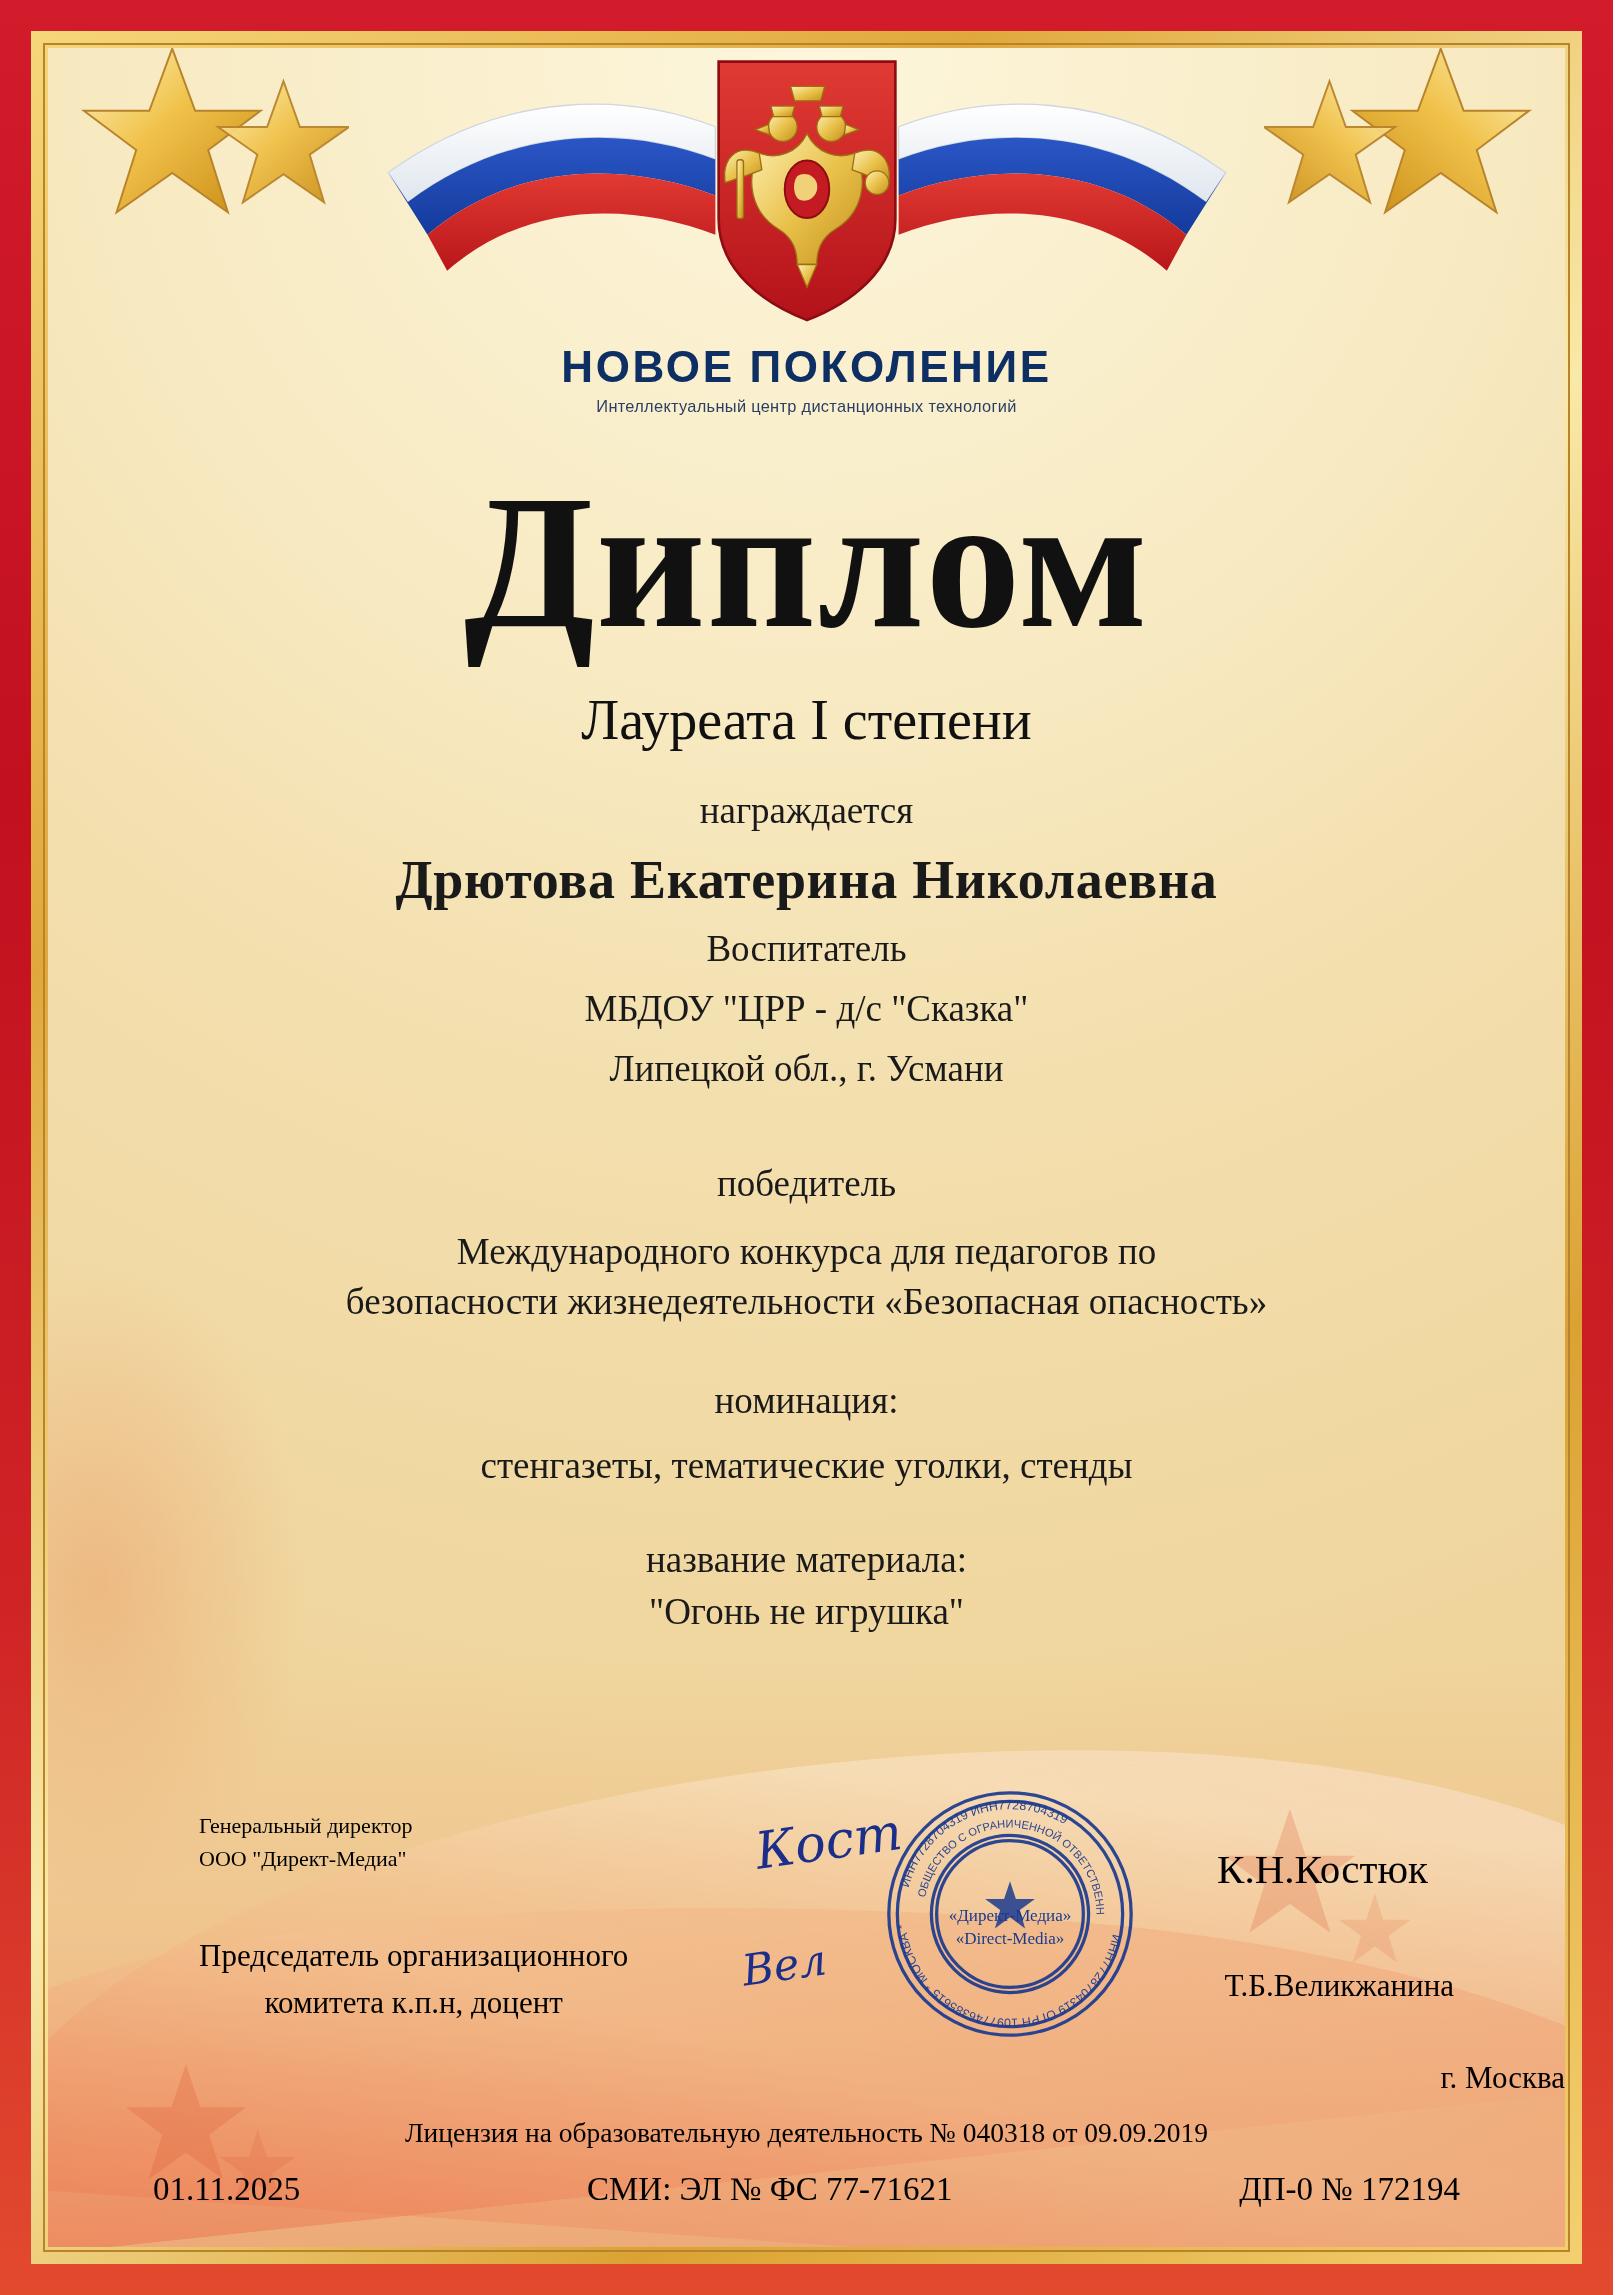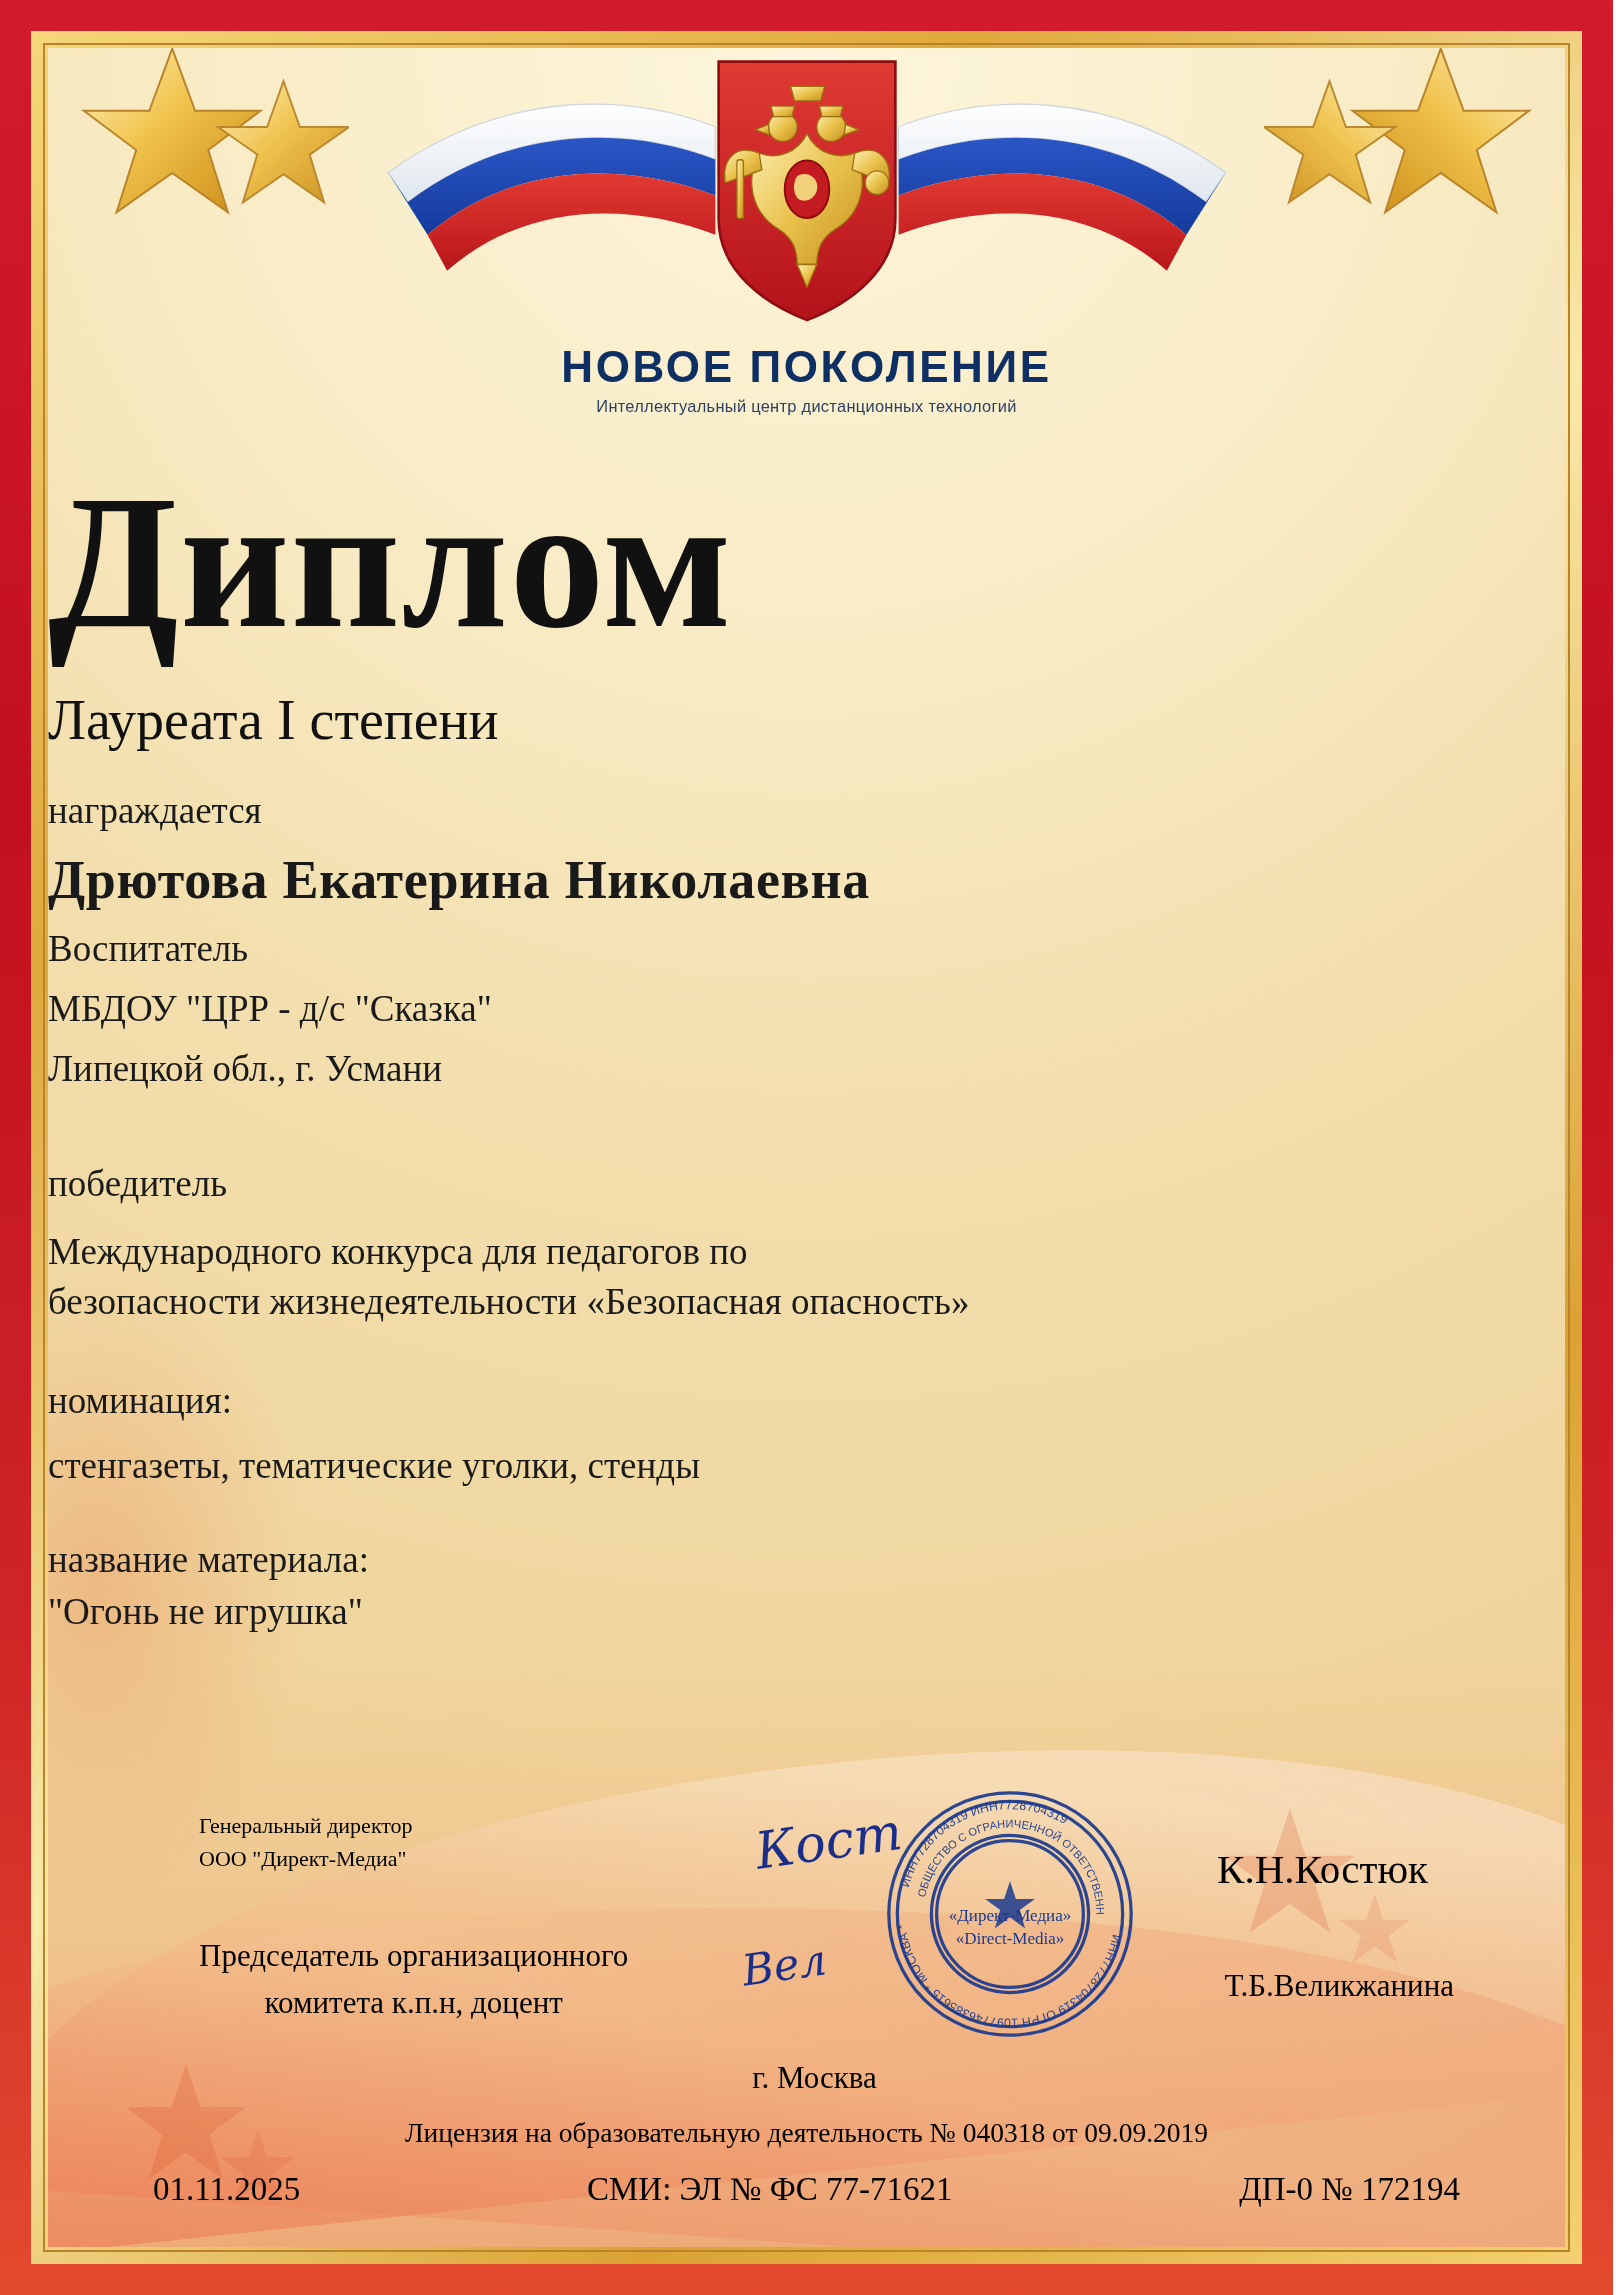--- a/index.html
+++ b/index.html
@@ -106,21 +106,21 @@
     letter-spacing: 0.3px;
     color: #2b3f63;
     margin-top: 5.2px;
   }
 
   
   .content {
     position: absolute;
     left: 0; right: 0;
     top: 393px;
-    text-align: left;
+    text-align: center;
     color: #1a1a1a;
   }
   .diploma-word {
     font-family: "Liberation Serif", serif;
     font-size: 190px;
     font-weight: bold;
     line-height: 1.0;
     letter-spacing: 1.3px;
     color: #111;
     margin-top: 26px;
@@ -231,21 +231,21 @@
     width: 262px;
     height: 262px;
     pointer-events: none;
   }
 
   
   .city {
     position: absolute;
     left: 16px; right: 0;
     bottom: 151px;
-    text-align: center;
+    text-align: right;
     font-size: 31px;
   }
   .license {
     position: absolute;
     left: 0; right: 0;
     bottom: 98px;
     text-align: center;
     font-size: 27.5px;
   }
   .footer-row {

